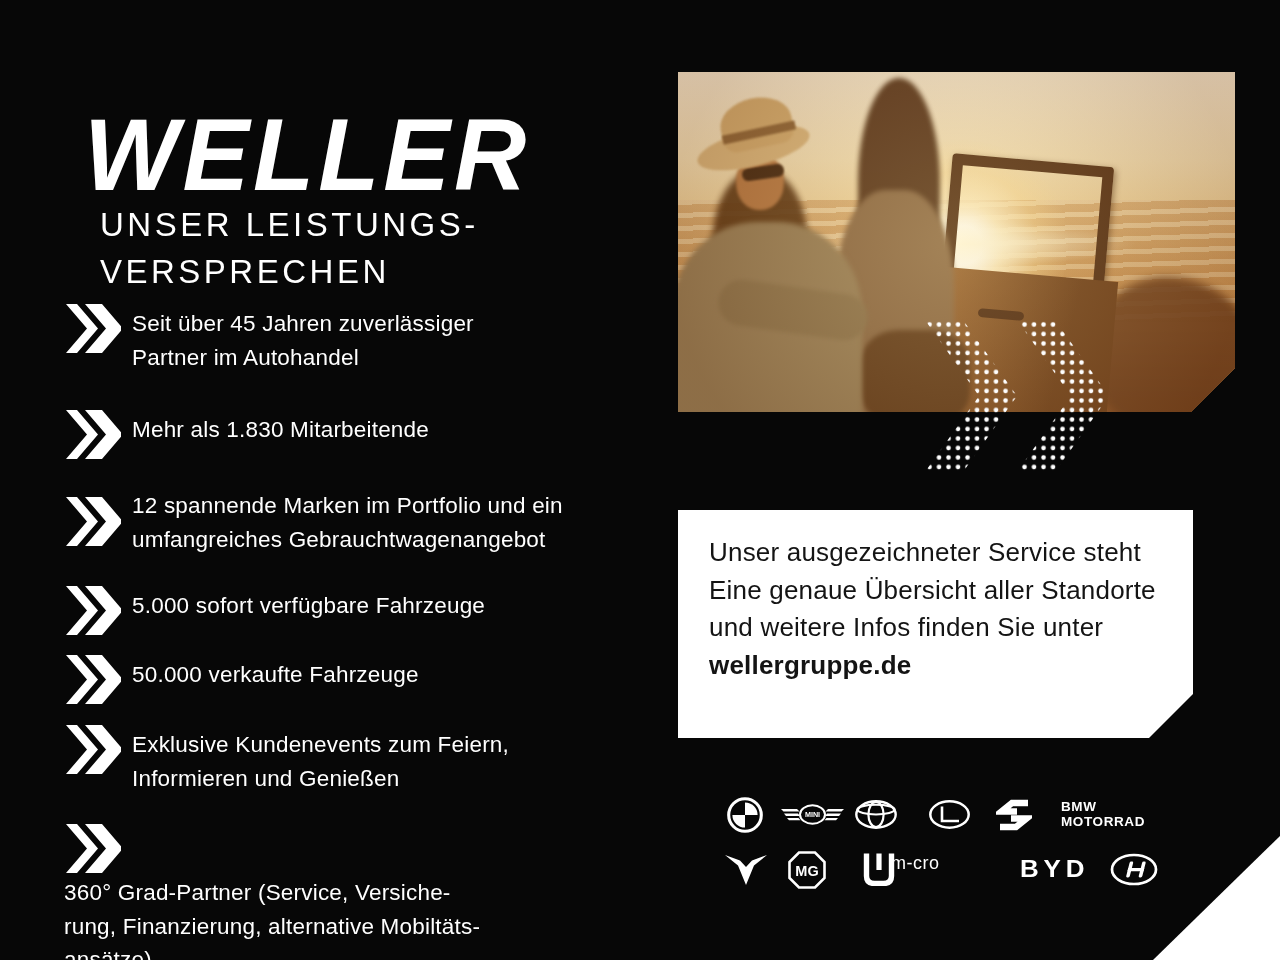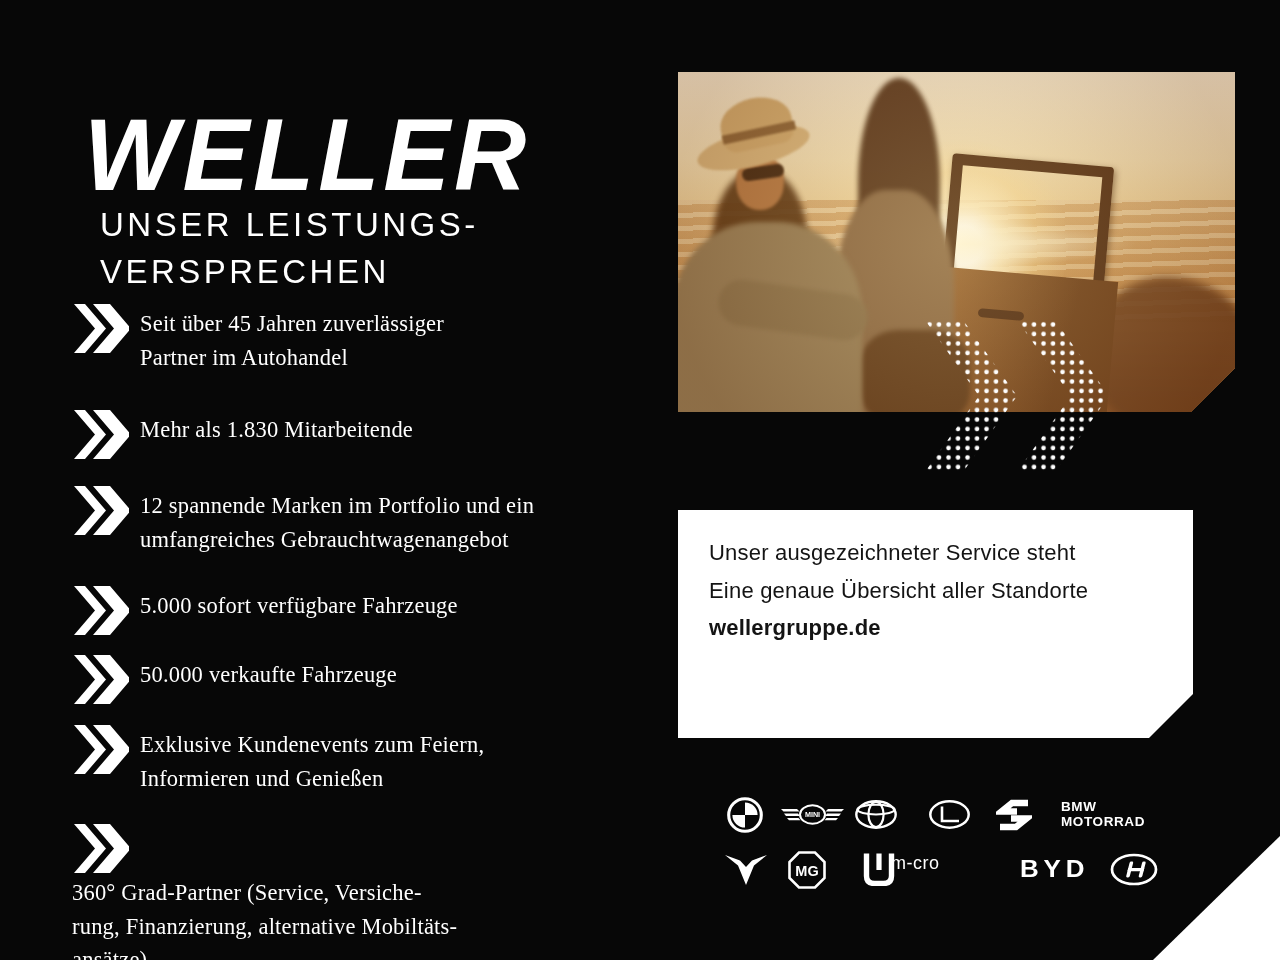--- a/index.html
+++ b/index.html
@@ -21,21 +21,21 @@
     transform:scaleY(1.02);
     transform-origin:left top;
     white-space:nowrap;
   }
   #tagline{
     left:92px; top:193px;
     font-size:33px; line-height:47px;
     font-weight:500; letter-spacing:3.5px;
     white-space:pre-line;
   }
-  .promise{position:absolute; left:72px; display:flex; align-items:flex-start;font-family:Liberation Serif, serif;}
+  .promise{position:absolute; left:64px; display:flex; align-items:flex-start;}
   .promise .chev{width:57px; height:49px; flex:none; margin-right:11px;}
   .promise .txt{
     font-size:22.5px; line-height:33.5px; font-weight:500;
     letter-spacing:.2px; white-space:pre-line; padding-top:3px;
   }
 
   
   #photo{
     left:678px; top:72px; width:557px; height:340px;
     clip-path:polygon(0 0,100% 0,100% calc(100% - 44px),calc(100% - 44px) 100%,0 100%);
@@ -74,21 +74,21 @@
   
   #dots{left:925px;top:320px;z-index:2;}
 
   
   #service-box{
     left:678px; top:510px; width:515px; height:228px;
     background:#ffffff; color:#141414; z-index:2;
     clip-path:polygon(0 0,100% 0,100% calc(100% - 44px),calc(100% - 44px) 100%,0 100%);
     padding:24px 0 0 31px; box-sizing:border-box;
   }
-  .sline{font-size:22px; line-height:37.5px; white-space:nowrap; font-weight:500; letter-spacing:.2px;}
+  .sline{font-size:26px; line-height:37.5px; white-space:nowrap; font-weight:500; letter-spacing:.2px;}
   .sline b{font-weight:800;}
 
   
   .brand{position:absolute;}
   .brand svg{display:block;width:100%;height:100%;}
   #bmw-motorrad{left:1061px;top:799px;font-weight:800;font-size:13.5px;line-height:15px;letter-spacing:.6px;white-space:nowrap;}
   #micro-text{left:891px;top:853px;font-weight:400;font-size:18px;letter-spacing:.5px;}
   #byd-text{left:1020px;top:855px;font-weight:800;font-size:24px;letter-spacing:4.5px;transform:scaleX(1.08);transform-origin:left;}
 
   
@@ -110,21 +110,21 @@
   <div class="txt">Seit über 45 Jahren zuverlässiger
 Partner im Autohandel</div>
 </div>
 <div class="promise" style="top:410px;">
   <svg class="chev" viewBox="0 0 57 49">
       <path fill="#fff" d="M2 0h11l21 24.5L13 49H2l21-24.5z"></path>
       <path fill="#fff" d="M21 0h17l21 24.5L38 49H21l21-24.5z"></path>
     </svg>
   <div class="txt">Mehr als 1.830 Mitarbeitende</div>
 </div>
-<div class="promise" style="top:486px;">
+<div class="promise" style="top:486px;align-items:center;">
   <svg class="chev" viewBox="0 0 57 49">
       <path fill="#fff" d="M2 0h11l21 24.5L13 49H2l21-24.5z"></path>
       <path fill="#fff" d="M21 0h17l21 24.5L38 49H21l21-24.5z"></path>
     </svg>
   <div class="txt">12 spannende Marken im Portfolio und ein
 umfangreiches Gebrauchtwagenangebot</div>
 </div>
 <div class="promise" style="top:586px;">
   <svg class="chev" viewBox="0 0 57 49">
       <path fill="#fff" d="M2 0h11l21 24.5L13 49H2l21-24.5z"></path>
@@ -189,20 +189,21 @@
       <circle cx="4.5" cy="4.5" r="2.35" fill="#ffffff"></circle>
     </pattern>
   </defs>
   <path d="M0 0h38l54 76-54 76H0l54-76z" fill="url(#dotpat)"></path>
   <path d="M92 0h38l54 76-54 76H92l54-76z" fill="url(#dotpat)"></path>
 </svg>
 
 <div class="abs" id="service-box">
   <div class="sline">Unser ausgezeichneter Service steht</div>
   <div class="sline">Eine genaue Übersicht aller Standorte</div>
+  <div class="sline">und weitere Infos finden Sie unter</div>
   <div class="sline"><b>wellergruppe.de</b></div>
 </div>
 
 <div class="brand" style="left:727px;top:797px;width:36px;height:36px;">
   <svg viewBox="0 0 36 36">
       <circle cx="18" cy="18" r="16.3" fill="none" stroke="#fff" stroke-width="3.1"></circle>
       <path d="M18 18V5.4A12.6 12.6 0 0 1 30.6 18Z" fill="#fff"></path>
       <path d="M18 18H5.4A12.6 12.6 0 0 0 18 30.6Z" fill="#fff"></path>
     </svg>
 </div>

